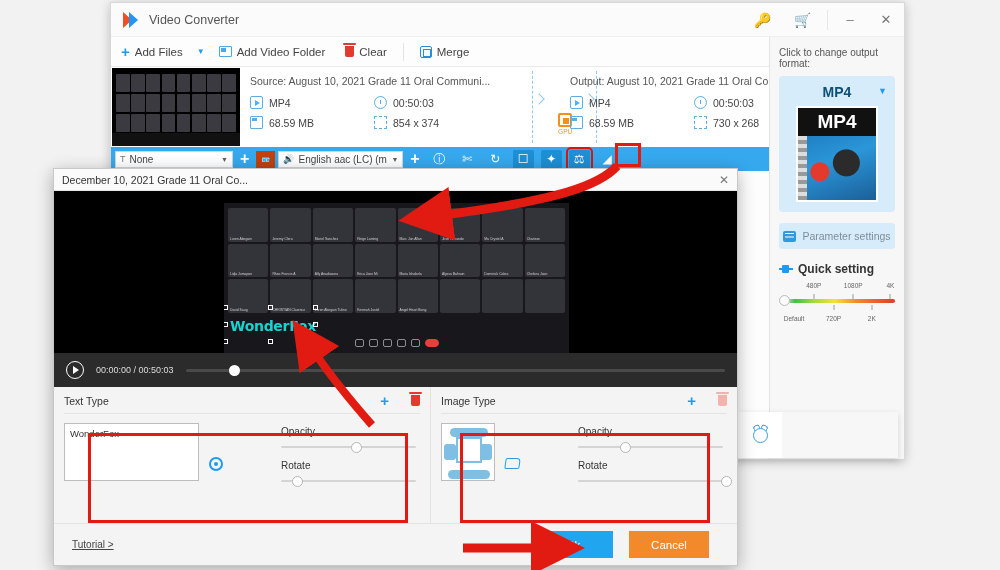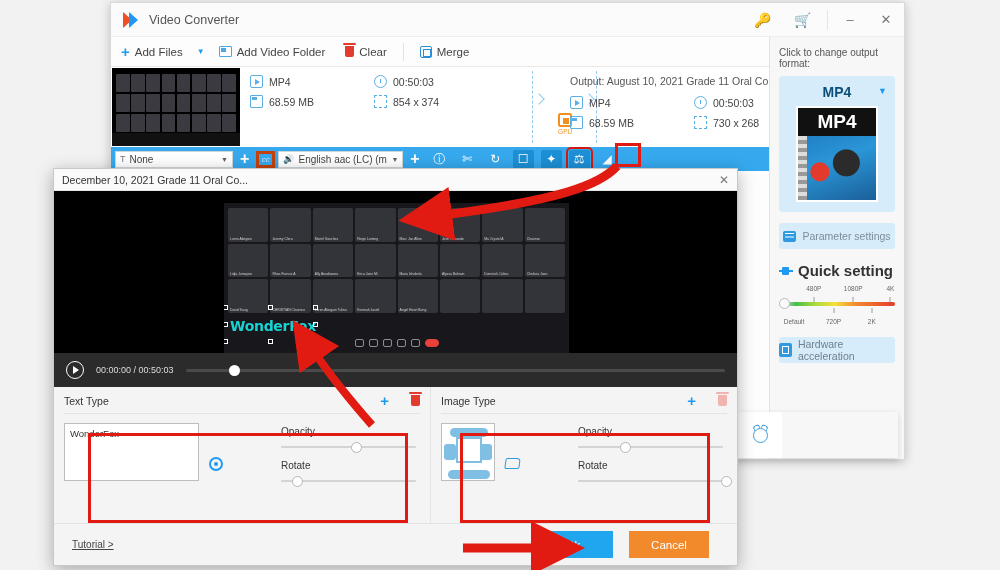--- a/index.html
+++ b/index.html
@@ -66,41 +66,41 @@
   .gpu-sq{ width:14px;height:14px;margin:0 auto;border:2px solid #f0911e;border-radius:2px;position:relative;}
   .gpu-sq:after{content:"";position:absolute;left:3px;top:3px;width:6px;height:6px;background:#f0911e;}
   .gpu-t{ font-size:6.5px; color:#f0911e; margin-top:1px;}
   .editpen{ position:absolute; right:28px; top:8px; color:#1e9bf0; font-size:11px;}
   .closex{ position:absolute; right:8px; top:6px; color:#999; font-size:12px;}
   
   .bluebar{ height:24px; background:#36a9ee; display:flex; align-items:center; padding-left:4px; gap:3px;}
   .sel{ height:17px; background:#fff; border:1px solid #cfd6da; display:flex; align-items:center; font-size:10px; color:#444; padding:0 4px; gap:4px;}
   .sel .sc{ margin-left:auto; color:#5b6166; font-size:7px;}
   .bb-plus{ color:#fff; font-size:16px; font-weight:bold; padding:0 4px; line-height:1;}
-  .ccbox{ width:19px;height:17px;border:3px solid #c2410c;color:#cfe9fb;font-size:8px;display:flex;align-items:center;justify-content:center;font-style:italic;}
+  .ccbox{ width:19px;height:17px;border:6px solid #c2410c;color:#cfe9fb;font-size:8px;display:flex;align-items:center;justify-content:center;font-style:italic;}
   .ticon{ width:21px;height:19px;display:flex;align-items:center;justify-content:center;color:#fff;font-size:12px;border-radius:2px;margin:0 2px;}
   .ticon.act{ background:#1d8fd4; }
   .ticon.ringed{ outline:2px solid #d3180f; outline-offset:1px; background:#1d8fd4;}
   
   .sidebar{ position:absolute; right:0; top:34px; bottom:0; width:135px; background:#f7f7f7; border-left:1px solid #e4e4e4; padding:10px 9px;}
   .sb-lab{ font-size:10px; color:#555; margin-bottom:7px;}
   .fmt-card{ background:#d6ecfb; border-radius:4px; padding:6px 8px 10px;}
   .fmt-top{ display:flex; align-items:center; justify-content:center; position:relative; font-size:14px; font-weight:bold; color:#0c4f78; padding:2px 0 6px;}
   .fmt-top .c{ position:absolute; right:0; top:4px; color:#1e9bf0; font-size:9px;}
   .fmt-img{ width:82px; height:96px; margin:0 auto; background:#eaeaea; border:2px solid #fff; position:relative; overflow:hidden;}
   .fmt-img .band{ position:absolute;left:0;right:0;top:0;height:28px;background:#111;color:#fff;font-size:19px;font-weight:bold;text-align:center;line-height:28px;}
   .fmt-img .art{ position:absolute;left:0;right:0;top:28px;bottom:0;background:
       radial-gradient(circle at 62% 42%,#2b2b2b 0 13px,transparent 14px),
       radial-gradient(circle at 28% 56%,#e23b2e 0 9px,transparent 10px),
       linear-gradient(160deg,#1f7ec4 0%, #2a96d8 40%, #1b5f98 100%);}
   .fmt-img .art:after{content:"";position:absolute;left:0;top:0;bottom:0;width:9px;background:repeating-linear-gradient(#ddd 0 4px,#999 4px 8px);}
   .btn-soft{ margin-top:11px; background:#d6ecfb; border-radius:3px; height:26px; display:flex; align-items:center; justify-content:center; gap:6px; font-size:10.5px; color:#7d8d97;}
   .ic-param{ width:13px;height:11px;background:#2f9ae0;border-radius:2px;position:relative;}
   .ic-param:after{content:"";position:absolute;left:2px;top:2px;width:9px;height:1.5px;background:#fff;box-shadow:0 3.5px 0 #fff;}
-  .qs{ display:flex; align-items:center; gap:5px; margin:13px 0 2px; font-size:15px; color:#333; font-weight:bold;}
+  .qs{ display:flex; align-items:center; gap:5px; margin:13px 0 2px; font-size:12px; color:#333; font-weight:bold;}
   .ic-qs{ width:14px;height:8px;position:relative;}
   .ic-qs:before{content:"";position:absolute;top:3px;left:0;width:14px;height:2px;background:#1e9bf0;}
   .ic-qs:after{content:"";position:absolute;top:0;left:3px;width:7px;height:8px;background:#1e9bf0;border-radius:1px;}
   .slider-wrap{ position:relative; height:42px; margin-top:6px; }
   .sl-top{ position:absolute; top:0; left:0; right:0; height:9px; font-size:6.5px; color:#666;}
   .sl-bot{ position:absolute; bottom:0; left:0; right:0; height:9px; font-size:6.5px; color:#666;}
   .sl-t{ position:absolute; transform:translateX(-50%); }
   .sl-track{ position:absolute; top:17px; left:0; right:0; height:4px; border-radius:2px;
     background:linear-gradient(90deg,#cfcfcf 0 6%,#3fbf4a 14%,#a8d93a 30%,#f2e23c 48%,#f28c2e 66%,#e23b2e 100%);}
   .sl-knob{ position:absolute; top:13px; left:0; width:11px; height:11px; border-radius:50%; background:#fbfbfb; border:1px solid #bbb;}
@@ -244,20 +244,21 @@
           <div class="tcell"></div>
           <div class="tcell"></div>
           <div class="tcell"></div>
           <div class="tcell"></div>
         </div>
       <div class="tbar"></div>
     </div>
 
     <div class="info">
       <div class="infocol srccol">
+        <div class="fname">Source: August 10, 2021 Grade 11 Oral Communi...</div>
         <div class="meta">
           <div class="mcell">
             <span class="mi mi-vid"></span>
             <span>MP4</span>
           </div>
           <div class="mcell">
             <span class="mi mi-clock"></span>
             <span>00:50:03</span>
           </div>
         </div>
@@ -367,24 +368,20 @@
         <div class="tick" style="left:96%"></div>
       <div class="tick dn" style="left:47%"></div>
         <div class="tick dn" style="left:80%"></div>
       <div class="sl-knob"></div>
       <div class="sl-bot">
         <span class="sl-t" style="left:13%">Default</span>
         <span class="sl-t" style="left:47%">720P</span>
         <span class="sl-t" style="left:80%">2K</span>
       </div>
     </div>
-    <div class="hw">
-      <span class="ic-hw"></span>
-      <span>Hardware acceleration</span>
-    </div>
   </div>
 </div>
 
 <div class="runbar">
   <div class="alarm-btn">
     <span class="ic-alarm"></span>
   </div>
 </div>
 
 <div class="dlg">

